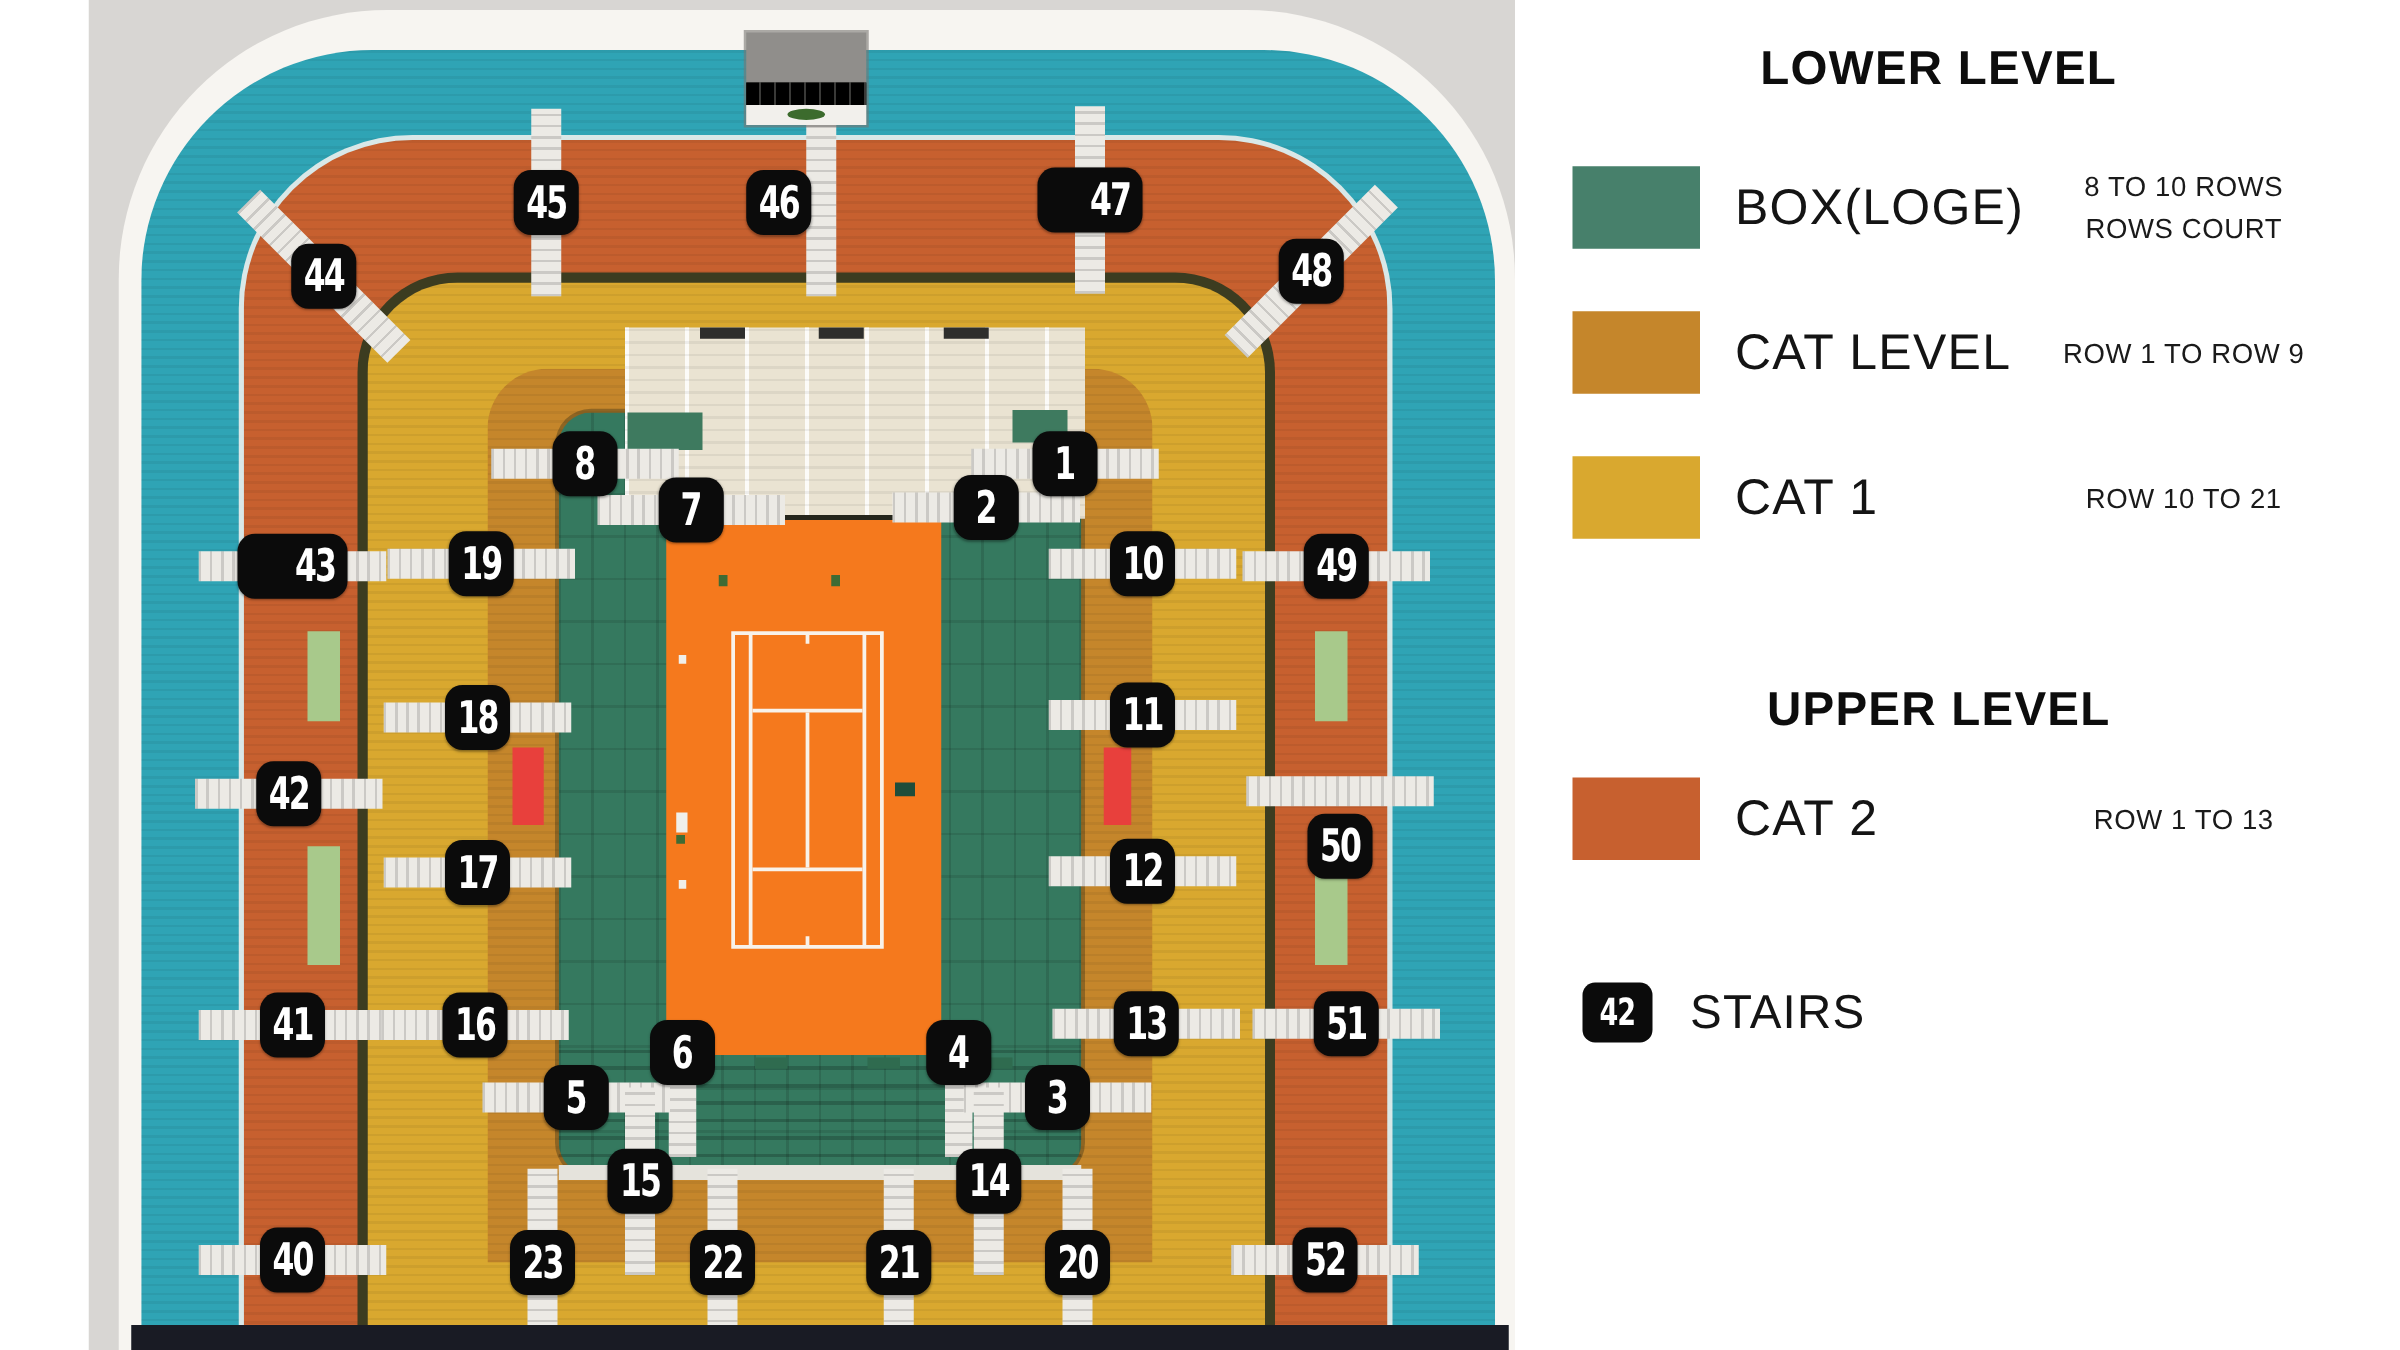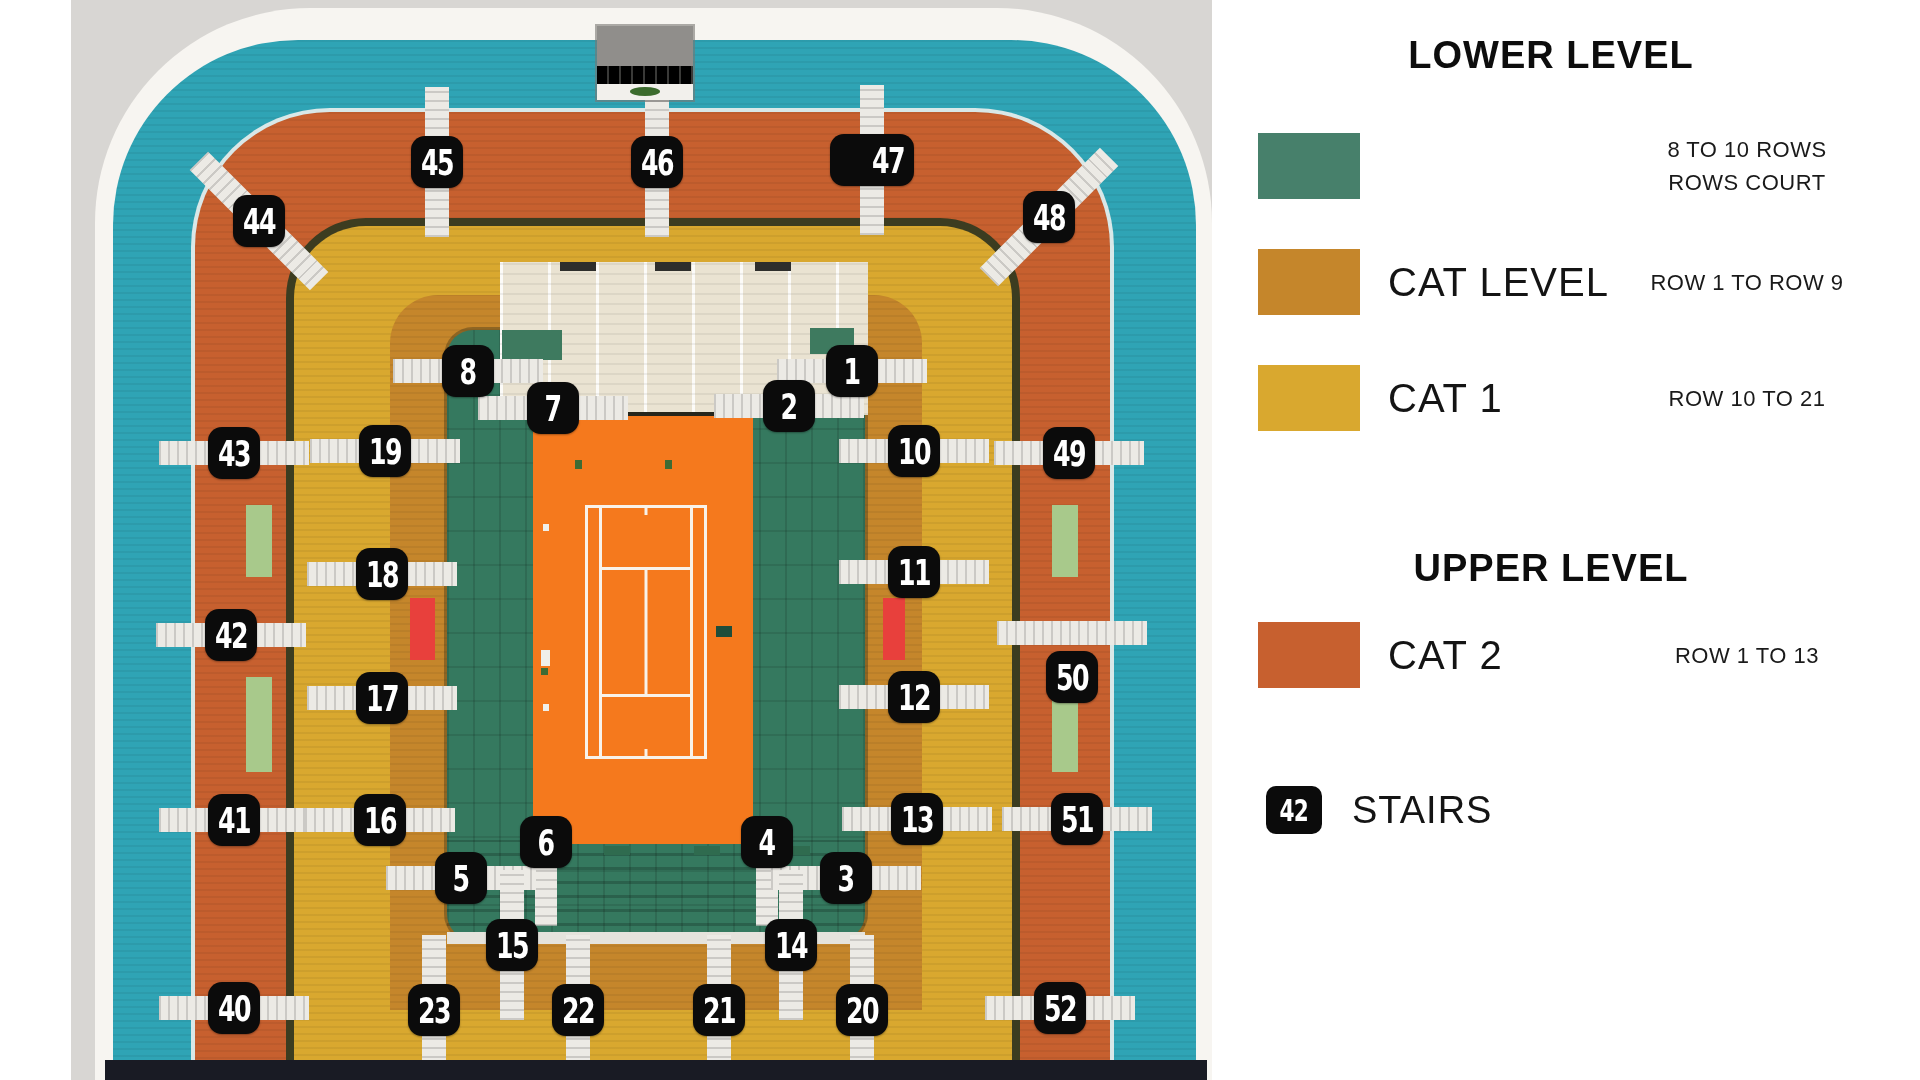--- a/index.html
+++ b/index.html
@@ -196,21 +196,21 @@
       </div>
     </div>
 
     <div class="abs dark-strip"></div>
   </div>
 
   <div id="badgeLayer">
       <div class="badge" style="left: 437px; top: 162px; background-color: rgb(11, 11, 11);">
         <span>45</span>
       </div>
-      <div class="badge" style="left: 657px; top: 162px; background-color: rgb(11, 11, 11); text-align: center;">
+      <div class="badge" style="left: 623px; top: 162px; background-color: rgb(11, 11, 11); text-align: center;">
         <span>46</span>
       </div>
       <div class="badge" style="left: 872px; top: 160px; background-color: rgb(11, 11, 11); padding-left: 32px;">
         <span>47</span>
       </div>
       <div class="badge" style="left: 259px; top: 221px; background-color: rgb(11, 11, 11);">
         <span>44</span>
       </div>
       <div class="badge" style="left: 1049px; top: 217px; background-color: rgb(11, 11, 11);">
         <span>48</span>
@@ -220,21 +220,21 @@
       </div>
       <div class="badge" style="left: 852px; top: 371px; background-color: rgb(11, 11, 11);">
         <span>1</span>
       </div>
       <div class="badge" style="left: 553px; top: 408px; background-color: rgb(11, 11, 11);">
         <span>7</span>
       </div>
       <div class="badge" style="left: 789px; top: 406px; background-color: rgb(11, 11, 11);">
         <span>2</span>
       </div>
-      <div class="badge" style="left: 234px; top: 453px; background-color: rgb(11, 11, 11);">
+      <div class="badge" style="left: 234px; top: 453px; background-color: rgb(11, 11, 11); padding-left: 36px;">
         <span>43</span>
       </div>
       <div class="badge" style="left: 385px; top: 451px; background-color: rgb(11, 11, 11);">
         <span>19</span>
       </div>
       <div class="badge" style="left: 914px; top: 451px; background-color: rgb(11, 11, 11);">
         <span>10</span>
       </div>
       <div class="badge" style="left: 1069px; top: 453px; background-color: rgb(11, 11, 11);">
         <span>49</span>
@@ -306,20 +306,21 @@
         <span>52</span>
       </div>
     </div>
 
   <aside class="legend">
     <div id="legendSections">
         <section class="sec sec0">
           <h2>LOWER LEVEL</h2>
           <div class="legend-row">
             <span class="swatch" style="background-color: rgb(71, 128, 107);"></span>
+            <span class="cat-label">BOX(LOGE)</span>
             <span class="cat-note">
               <div>8 TO 10 ROWS</div>
               <div>ROWS COURT</div>
             </span>
           </div>
           <div class="legend-row">
             <span class="swatch" style="background-color: rgb(197, 134, 43);"></span>
             <span class="cat-label">CAT LEVEL</span>
             <span class="cat-note">
               <div>ROW 1 TO ROW 9</div>

